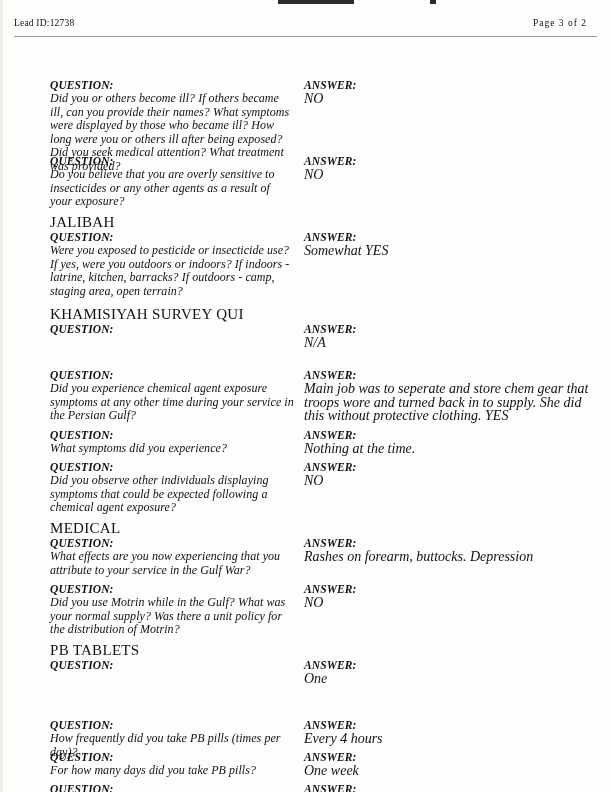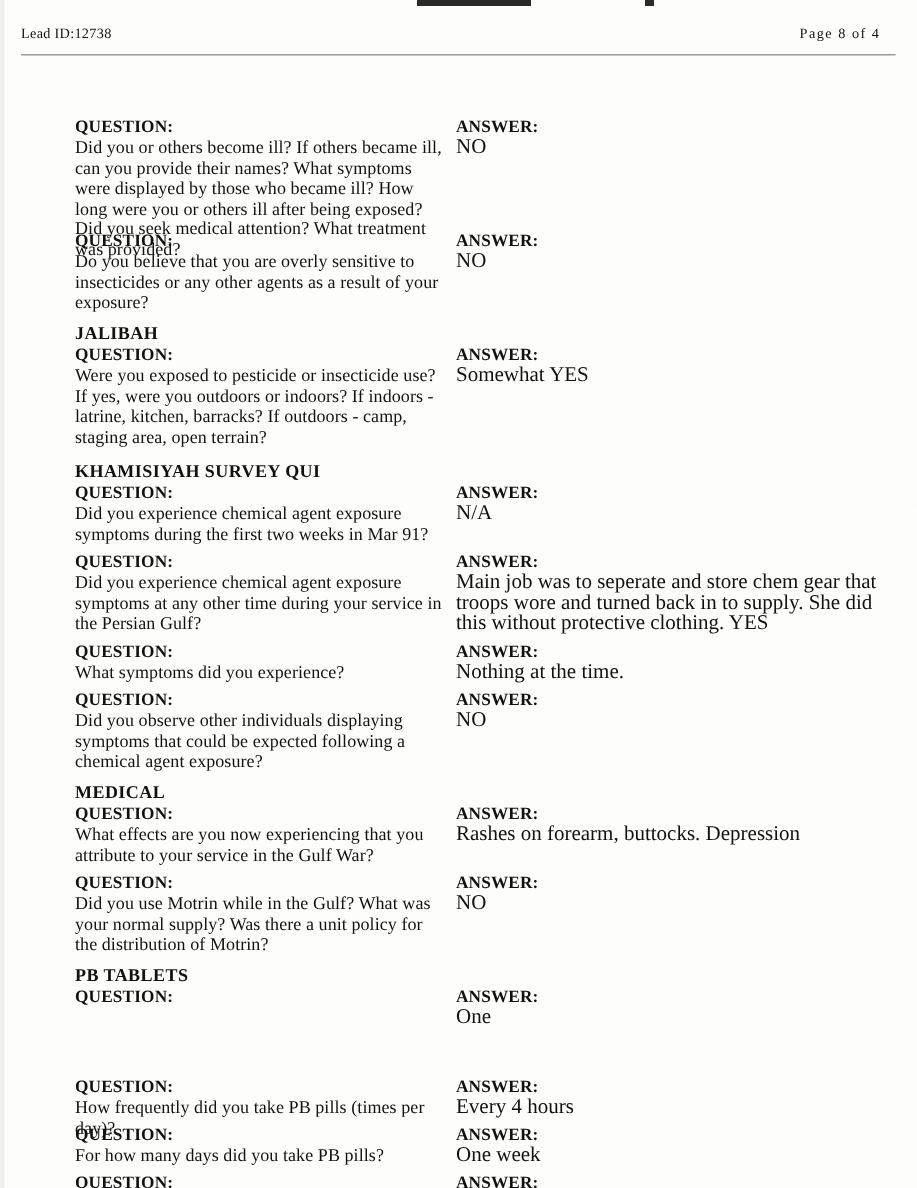--- a/index.html
+++ b/index.html
@@ -68,20 +68,21 @@
     position: absolute;
     left: 50px;
     top: 78px;
     width: 540px;
   }
 
   .qa-row {
     position: relative;
     width: 540px;
     margin-bottom: 2px;
+    font-style: italic;
   }
   .col-q {
     position: absolute;
     left: 0;
     top: 0;
     width: 245px;
   }
   .col-a {
     position: absolute;
     left: 254px;
@@ -97,41 +98,41 @@
   .txt {
     font-size: 12px;
     line-height: 13.6px;
     letter-spacing: 0.05px;
   }
   .ans-txt {
     font-size: 14px;
     line-height: 13.6px;
   }
   .section-head {
-    font-weight: bold;
-    font-size: 12px;
+    font-weight: normal;
+    font-size: 15px;
     line-height: 16px;
     letter-spacing: 0.3px;
     margin: 2px 0 0 0;
   }
 </style>
 </head>
 <body>
 
 <div class="page">
 
   <div class="scan-bar scan-bar-1"></div>
   <div class="scan-bar scan-bar-2"></div>
   <div class="scan-edge-left"></div>
 
   <div class="header">
     <div class="lead">
       <span>Lead ID:</span><span>12738</span>
     </div>
-    <div class="pageno">Page  8 of  4</div>
+    <div class="pageno">Page  3 of  2</div>
   </div>
 
   <div class="rule"></div>
 
   <div class="content" id="content">
       <div class="qa-row" style="height: 74px;">
         <div class="col-q">
           <div class="lbl">QUESTION:</div>
           <div class="txt">Did you or others become ill?  If others became ill, can you provide their names?  What symptoms were displayed by those who became ill?  How long were you or others ill after being exposed?  Did you seek medical attention?  What treatment was provided?</div>
         </div>
@@ -158,21 +159,20 @@
         </div>
         <div class="col-a" style="top: 0px;">
           <div class="lbl">ANSWER:</div>
           <div class="ans-txt">Somewhat YES</div>
         </div>
       </div>
       <div class="section-head">KHAMISIYAH SURVEY QUI</div>
       <div class="qa-row" style="height: 44px;">
         <div class="col-q">
           <div class="lbl">QUESTION:</div>
-          <div class="txt">Did you experience chemical agent exposure symptoms during the first two weeks in Mar 91?</div>
         </div>
         <div class="col-a" style="top: 0px;">
           <div class="lbl">ANSWER:</div>
           <div class="ans-txt">N/A</div>
         </div>
       </div>
       <div class="qa-row" style="height: 58px;">
         <div class="col-q">
           <div class="lbl">QUESTION:</div>
           <div class="txt">Did you experience chemical agent exposure symptoms at any other time during your service in the Persian Gulf?</div>

